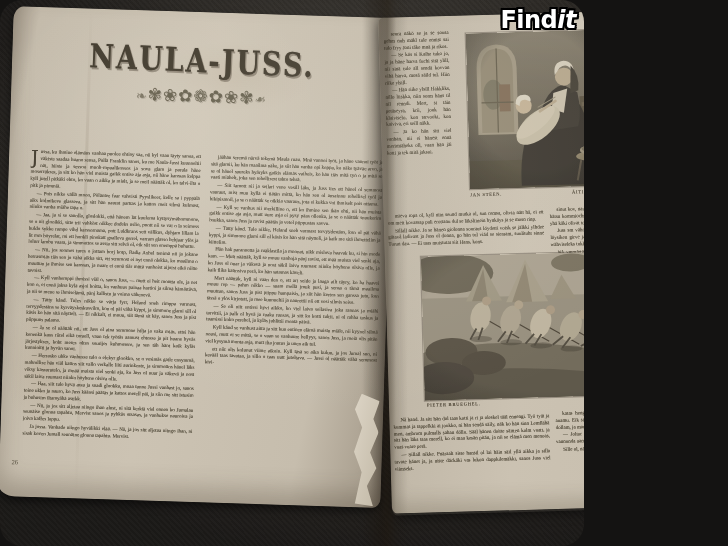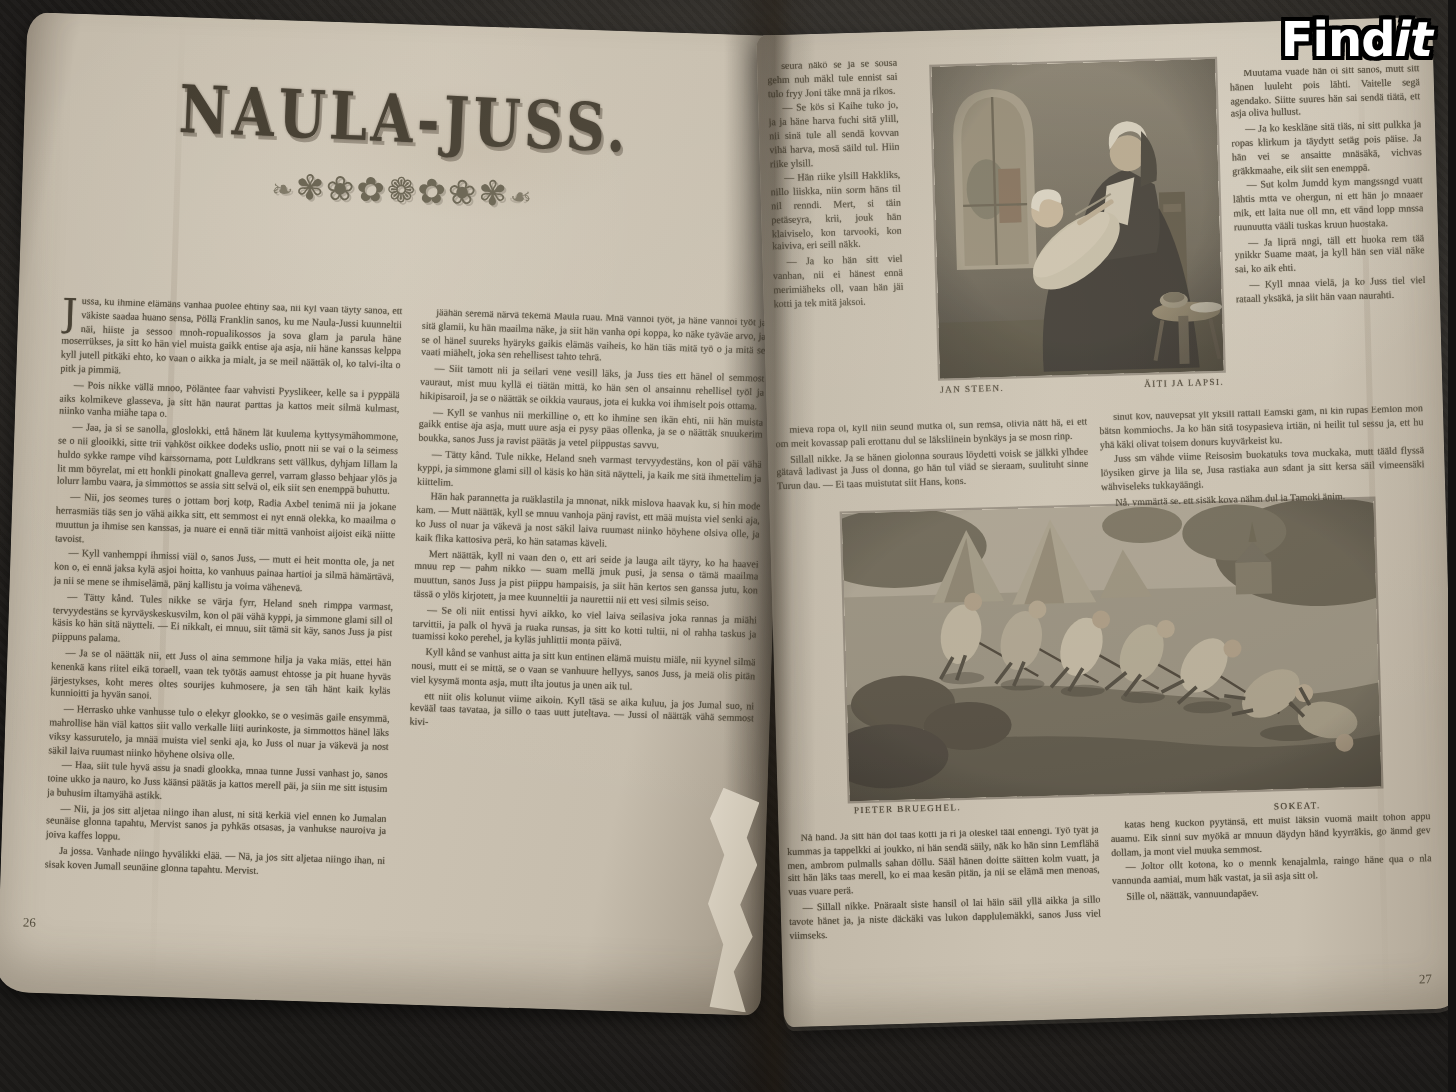--- a/index.html
+++ b/index.html
@@ -1,20 +1,21 @@
 <!DOCTYPE html>
 <html><head>
 <meta charset="utf-8">
 <style>
   html,body{margin:0;padding:0;background:#141312;}
   .photo{
-    position:relative;width:724px;height:546px;overflow:hidden;
+    position:relative;width:584px;height:546px;overflow:hidden;
     background:
       radial-gradient(85% 65% at 68% 38%, #3d3a36 0%, #2a2723 62%, #1b1917 100%);
     font-family:"Liberation Serif", serif;
+    border-radius:22px;
   }
   .floor-texture{
     position:absolute;inset:0;
     background:repeating-linear-gradient(47deg, rgba(255,255,255,0.018) 0 2px, rgba(0,0,0,0.02) 2px 4px);
     pointer-events:none;
   }
   
   .page{position:absolute;box-sizing:border-box;}
   .page-left{
     left:6px;top:12px;width:382px;height:490px;

